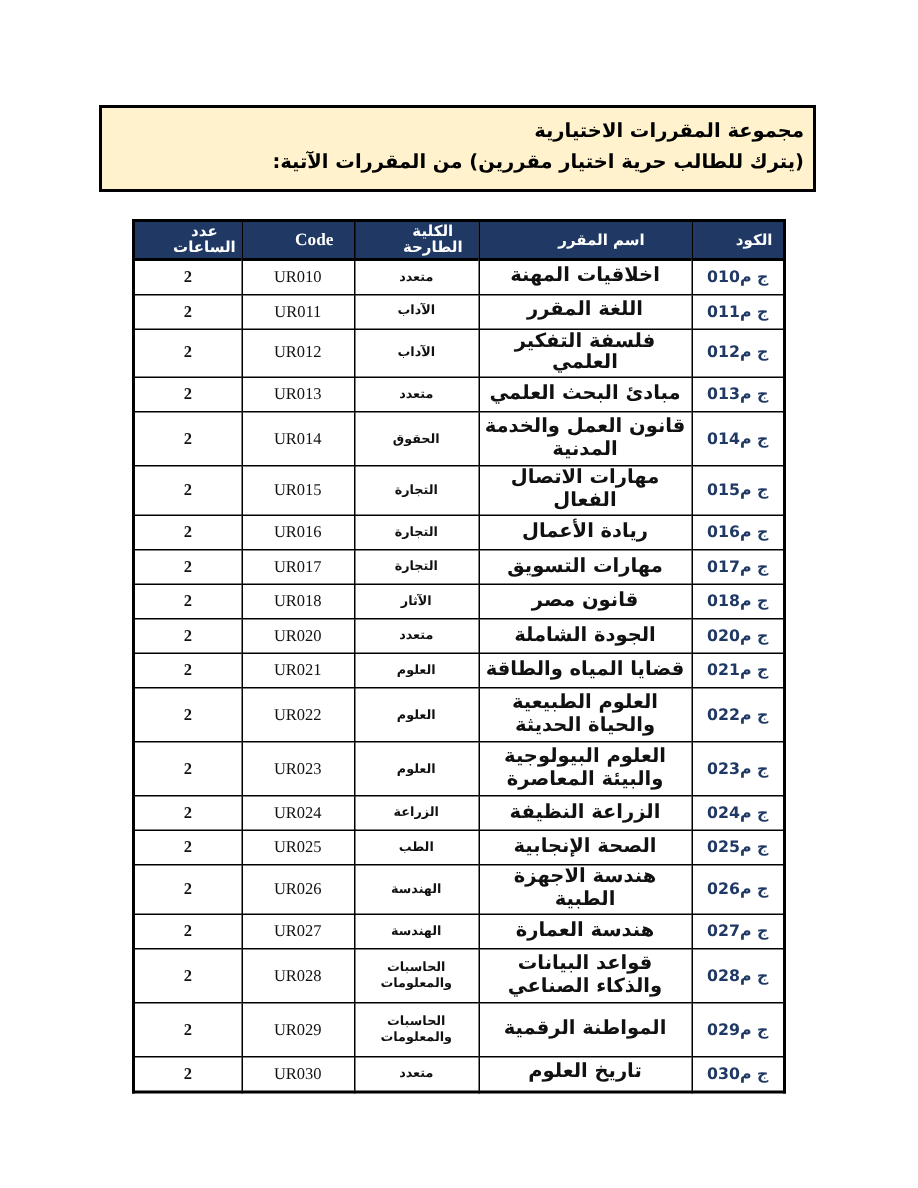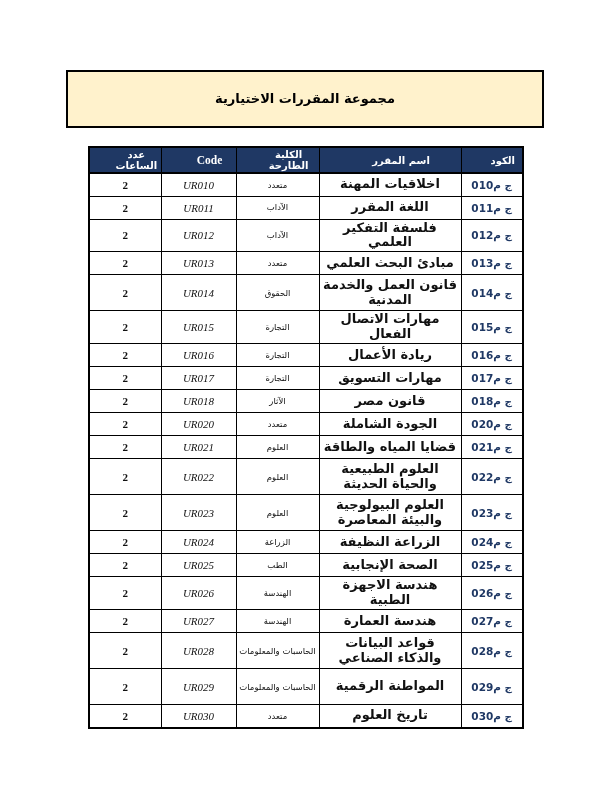--- a/index.html
+++ b/index.html
@@ -13,21 +13,21 @@
   *{box-sizing:border-box;margin:0;padding:0;}
   html,body{width:612px;height:792px;background:#ffffff;overflow:hidden;}
   body{font-family:"DejaVu Sans",sans-serif;}
   .page{position:relative;width:612px;height:792px;background:#ffffff;}
 
   .title-box{
     position:absolute;left:66px;top:70px;width:478px;height:58px;
     background:var(--title-bg);
     border:2px solid var(--border-color);
     direction:rtl;
-    display:flex;flex-direction:column;align-items:center;justify-content:space-evenly;
+    display:flex;flex-direction:column;align-items:flex-start;justify-content:space-evenly;
     padding:3px 6px;
   }
   .title-line{
     font-size:13px;font-weight:bold;color:#000000;line-height:1.15;
     text-align:center;white-space:nowrap;
   }
 
   table.course-table{
     position:absolute;left:88px;top:146px;width:434px;
     border-collapse:collapse;table-layout:fixed;
@@ -54,40 +54,40 @@
   .course-table tbody tr{height:23px;}
   .course-table tbody tr.tall{height:36px;}
 
   td.code-ar{
     color:var(--code-text);font-weight:bold;font-size:10.5px;white-space:nowrap;margin-top:21px;
   }
   td.name{
     color:var(--body-text);font-weight:bold;font-size:13px;line-height:1.15;
   }
   td.faculty{
-    color:var(--body-text);font-weight:normal;font-size:8.5px;line-height:1.2;
+    color:var(--body-text);font-weight:bold;font-size:8.5px;line-height:1.2;
   }
   td.code-en{
     font-family:"Liberation Serif","DejaVu Serif",serif;
     color:var(--body-text);font-size:11px;font-weight:normal;
     direction:ltr;
-    font-style:italic;
   }
   td.hours{
     font-family:"Liberation Serif","DejaVu Serif",serif;
     color:var(--body-text);font-size:11px;font-weight:bold;
   }
 </style>
 </head>
 <body>
 
 <div class="page">
 
   <div class="title-box">
     <div class="title-line">مجموعة المقررات الاختيارية</div>
+    <div class="title-line">(يترك للطالب حرية اختيار مقررين) من المقررات الآتية:</div>
   </div>
 
   <table class="course-table" dir="rtl">
     <colgroup>
       <col style="width:62px">
       <col style="width:142px">
       <col style="width:83px">
       <col style="width:75px">
       <col style="width:72px">
     </colgroup>

